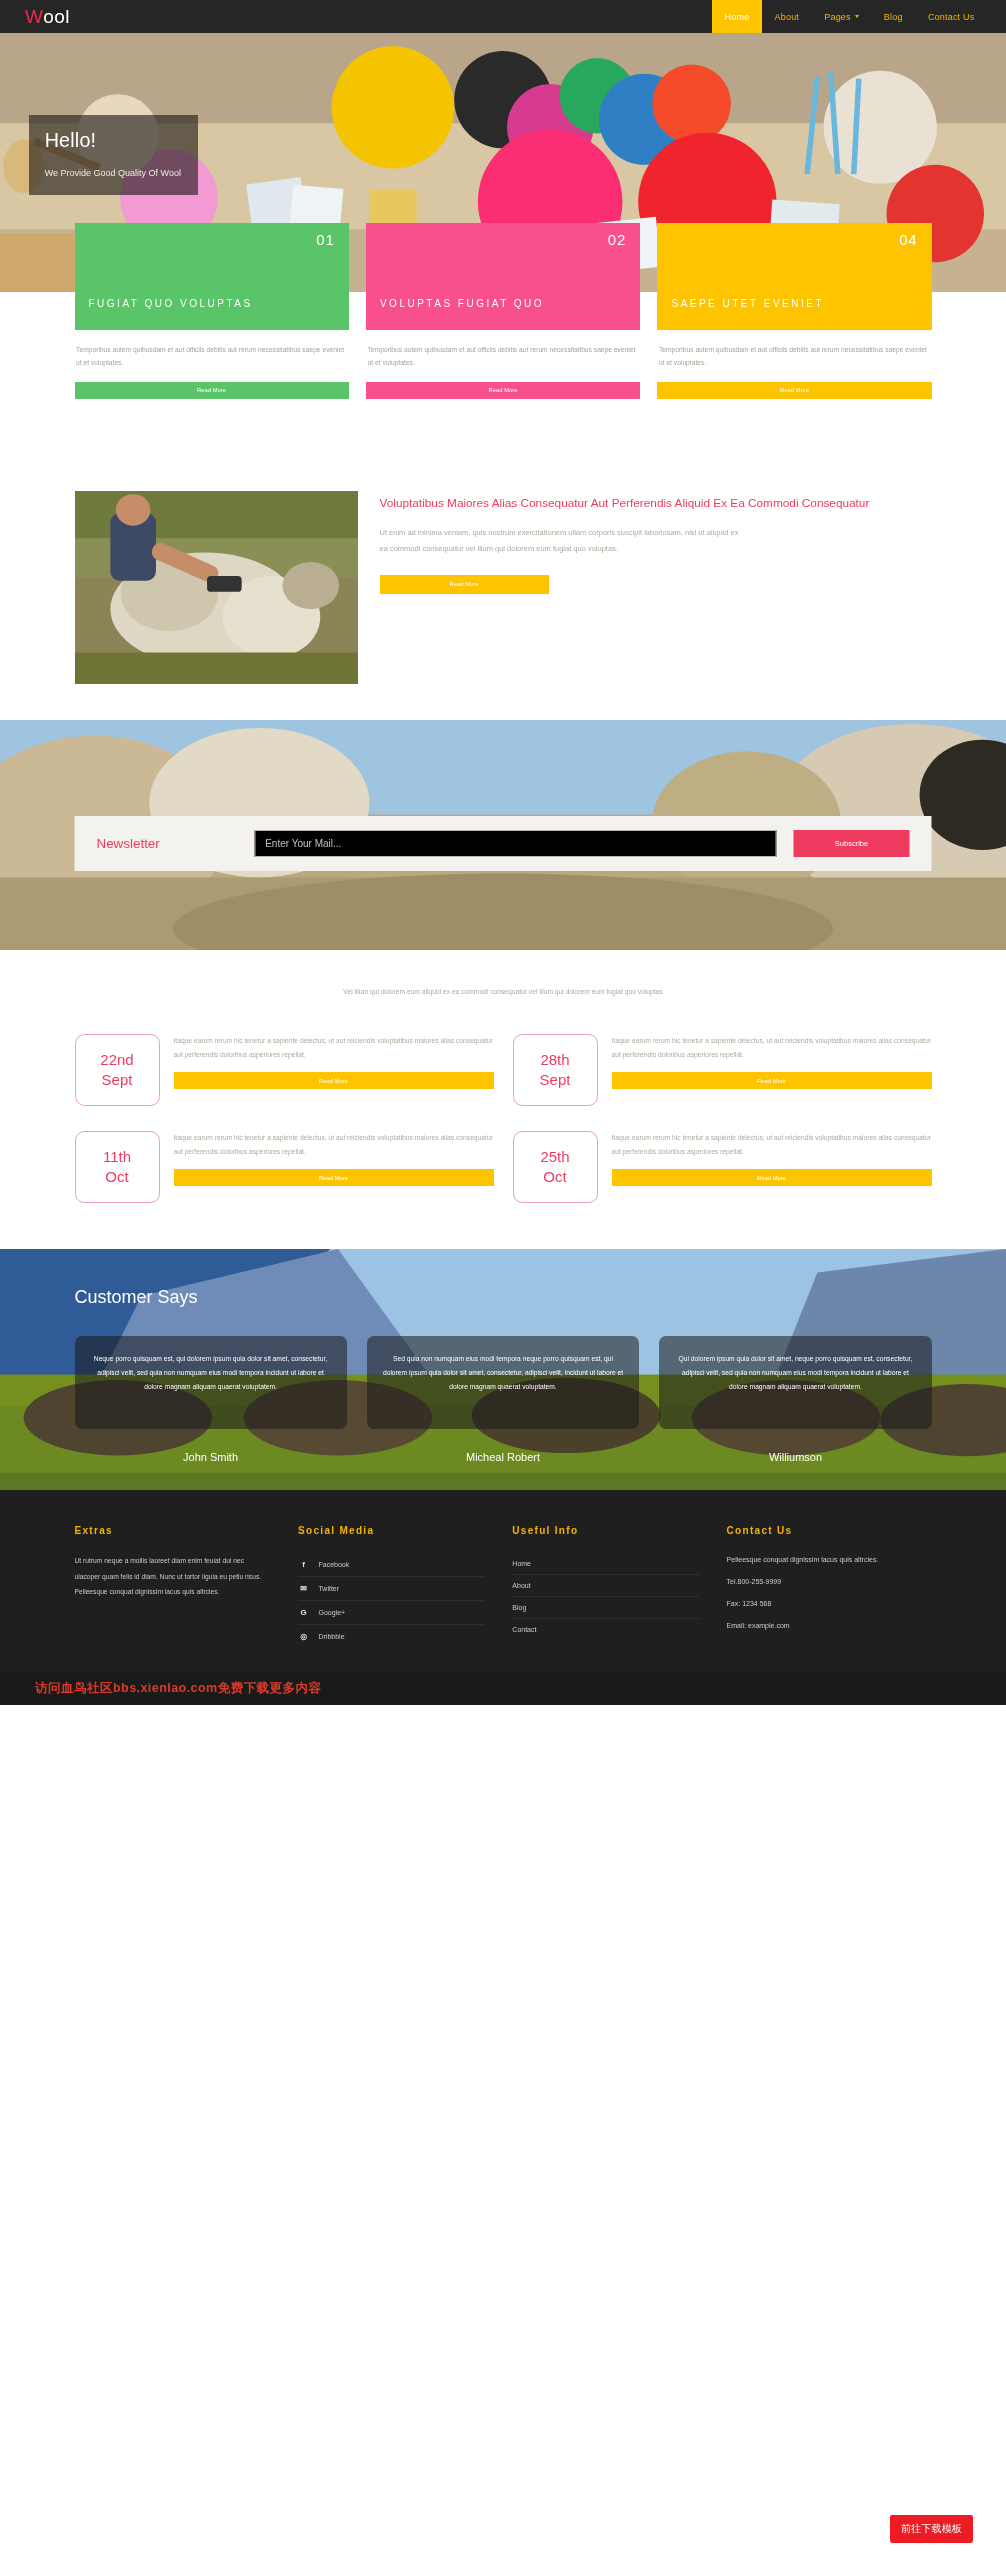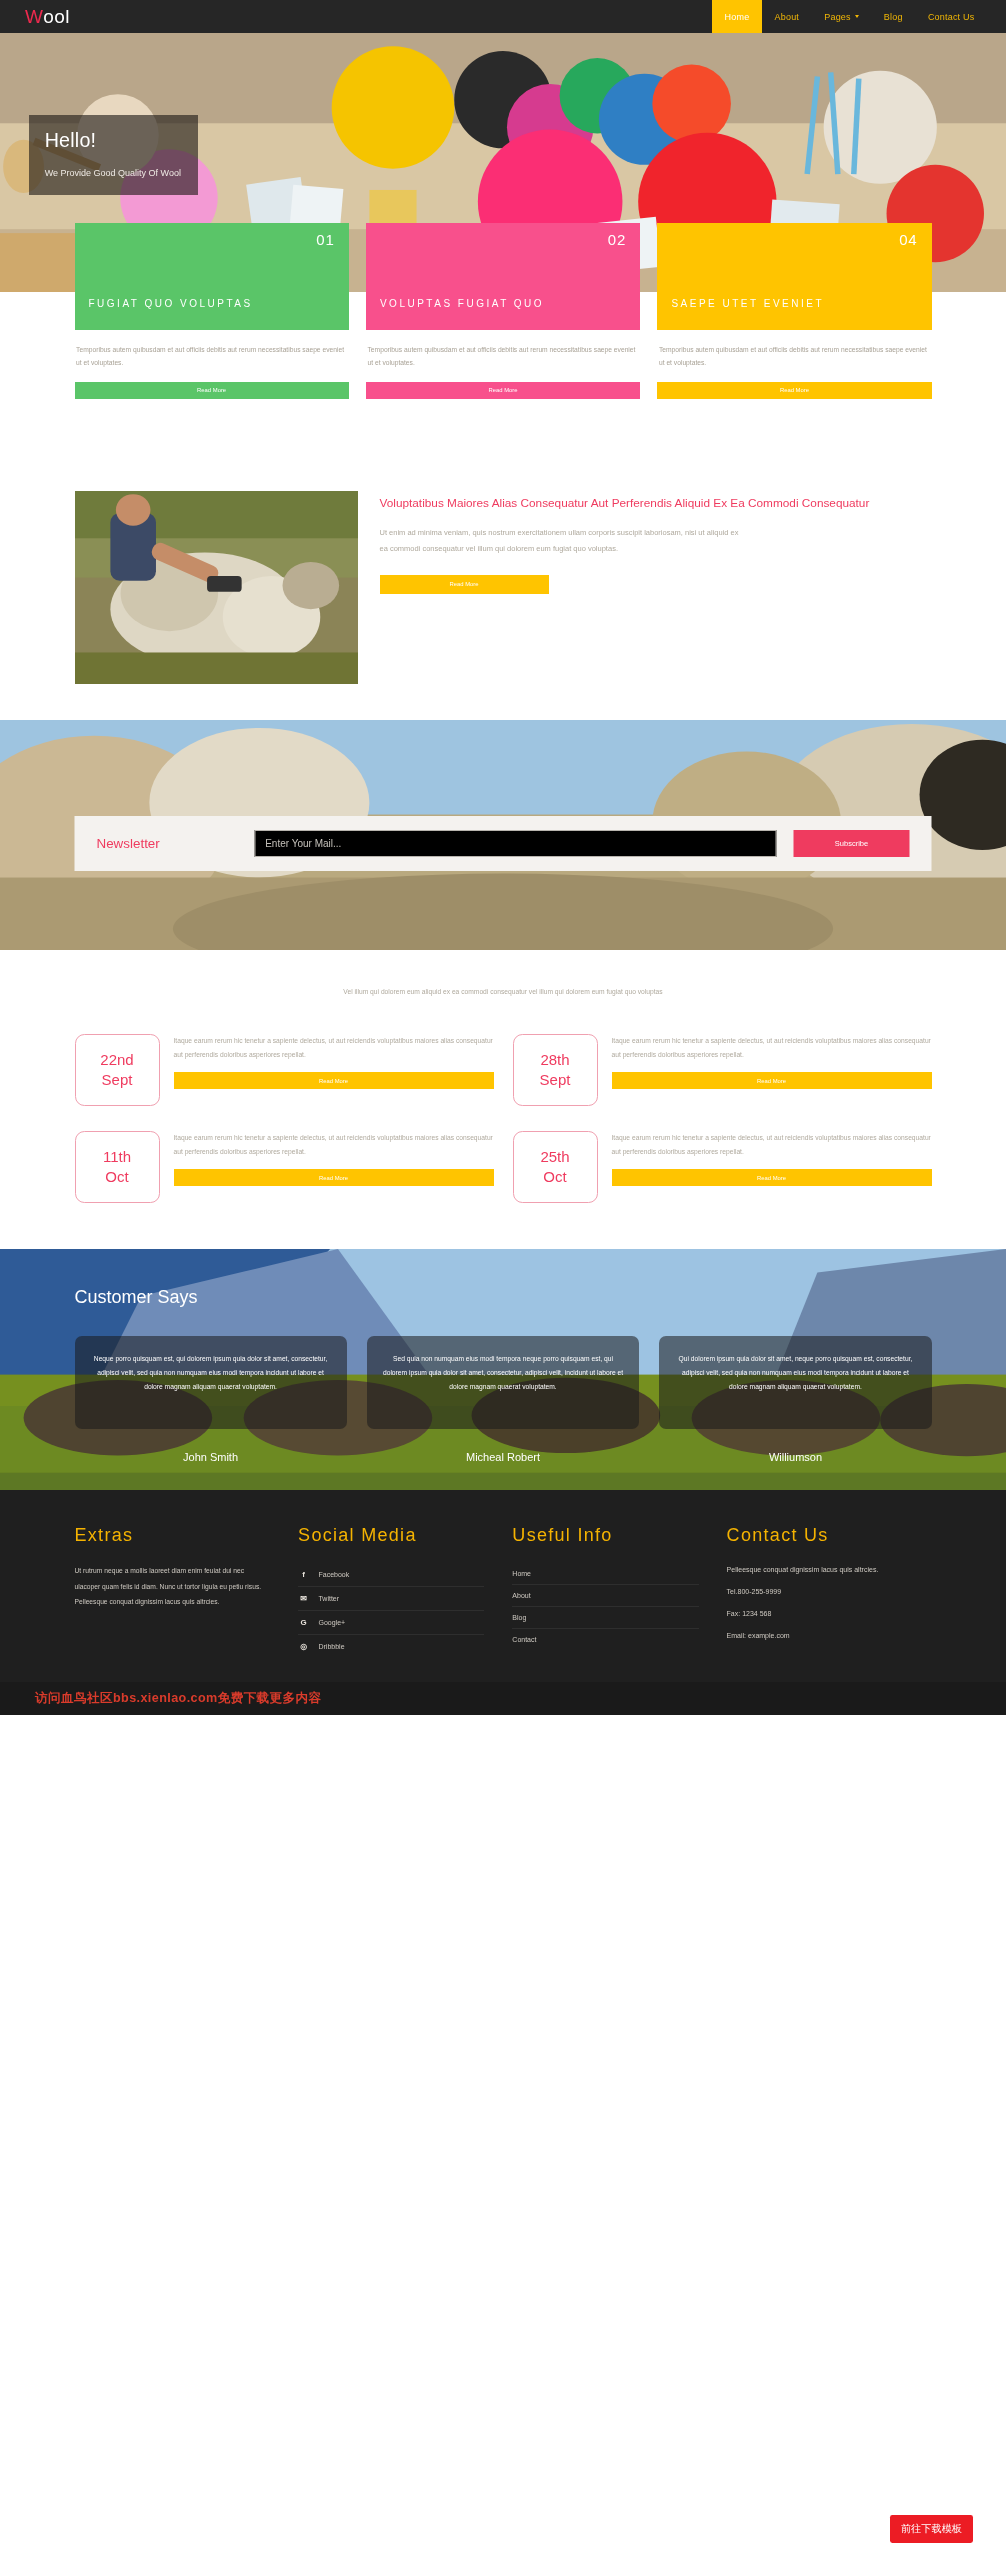--- a/index.html
+++ b/index.html
@@ -203,21 +203,21 @@
   }
   .testi-names div { flex:1; text-align:center; color:#fff; font-size:11px; }
 
   
   .footer { background:#1f1f1f; padding:35px 0 23.6px 0; }
   .footer-grid {
     width:857px; margin:0 auto;
     display:grid; grid-template-columns:1.05fr 1fr 1fr 1.1fr; gap:28px;
   }
   .f-head {
-    color:#f5b301; font-size:18px; font-weight:400;
+    color:#f5b301; font-size:10px; font-weight:700;
     letter-spacing:1.3px; margin-bottom:17.3px;
   }
   .f-text { color:#cfcac2; font-size:6.7px; line-height:2.3; }
   .f-link-row {
     display:flex; align-items:center; gap:9.4px;
     padding:7px 0; border-bottom:0.8px solid #2e2e2e;
     color:#cfcac2; font-size:7px; text-decoration:none;
   }
   .f-link-row:last-child { border-bottom:0; }
   .f-ico { width:11px; text-align:center; color:#e9e4dc; font-size:7.9px; font-weight:bold; }

